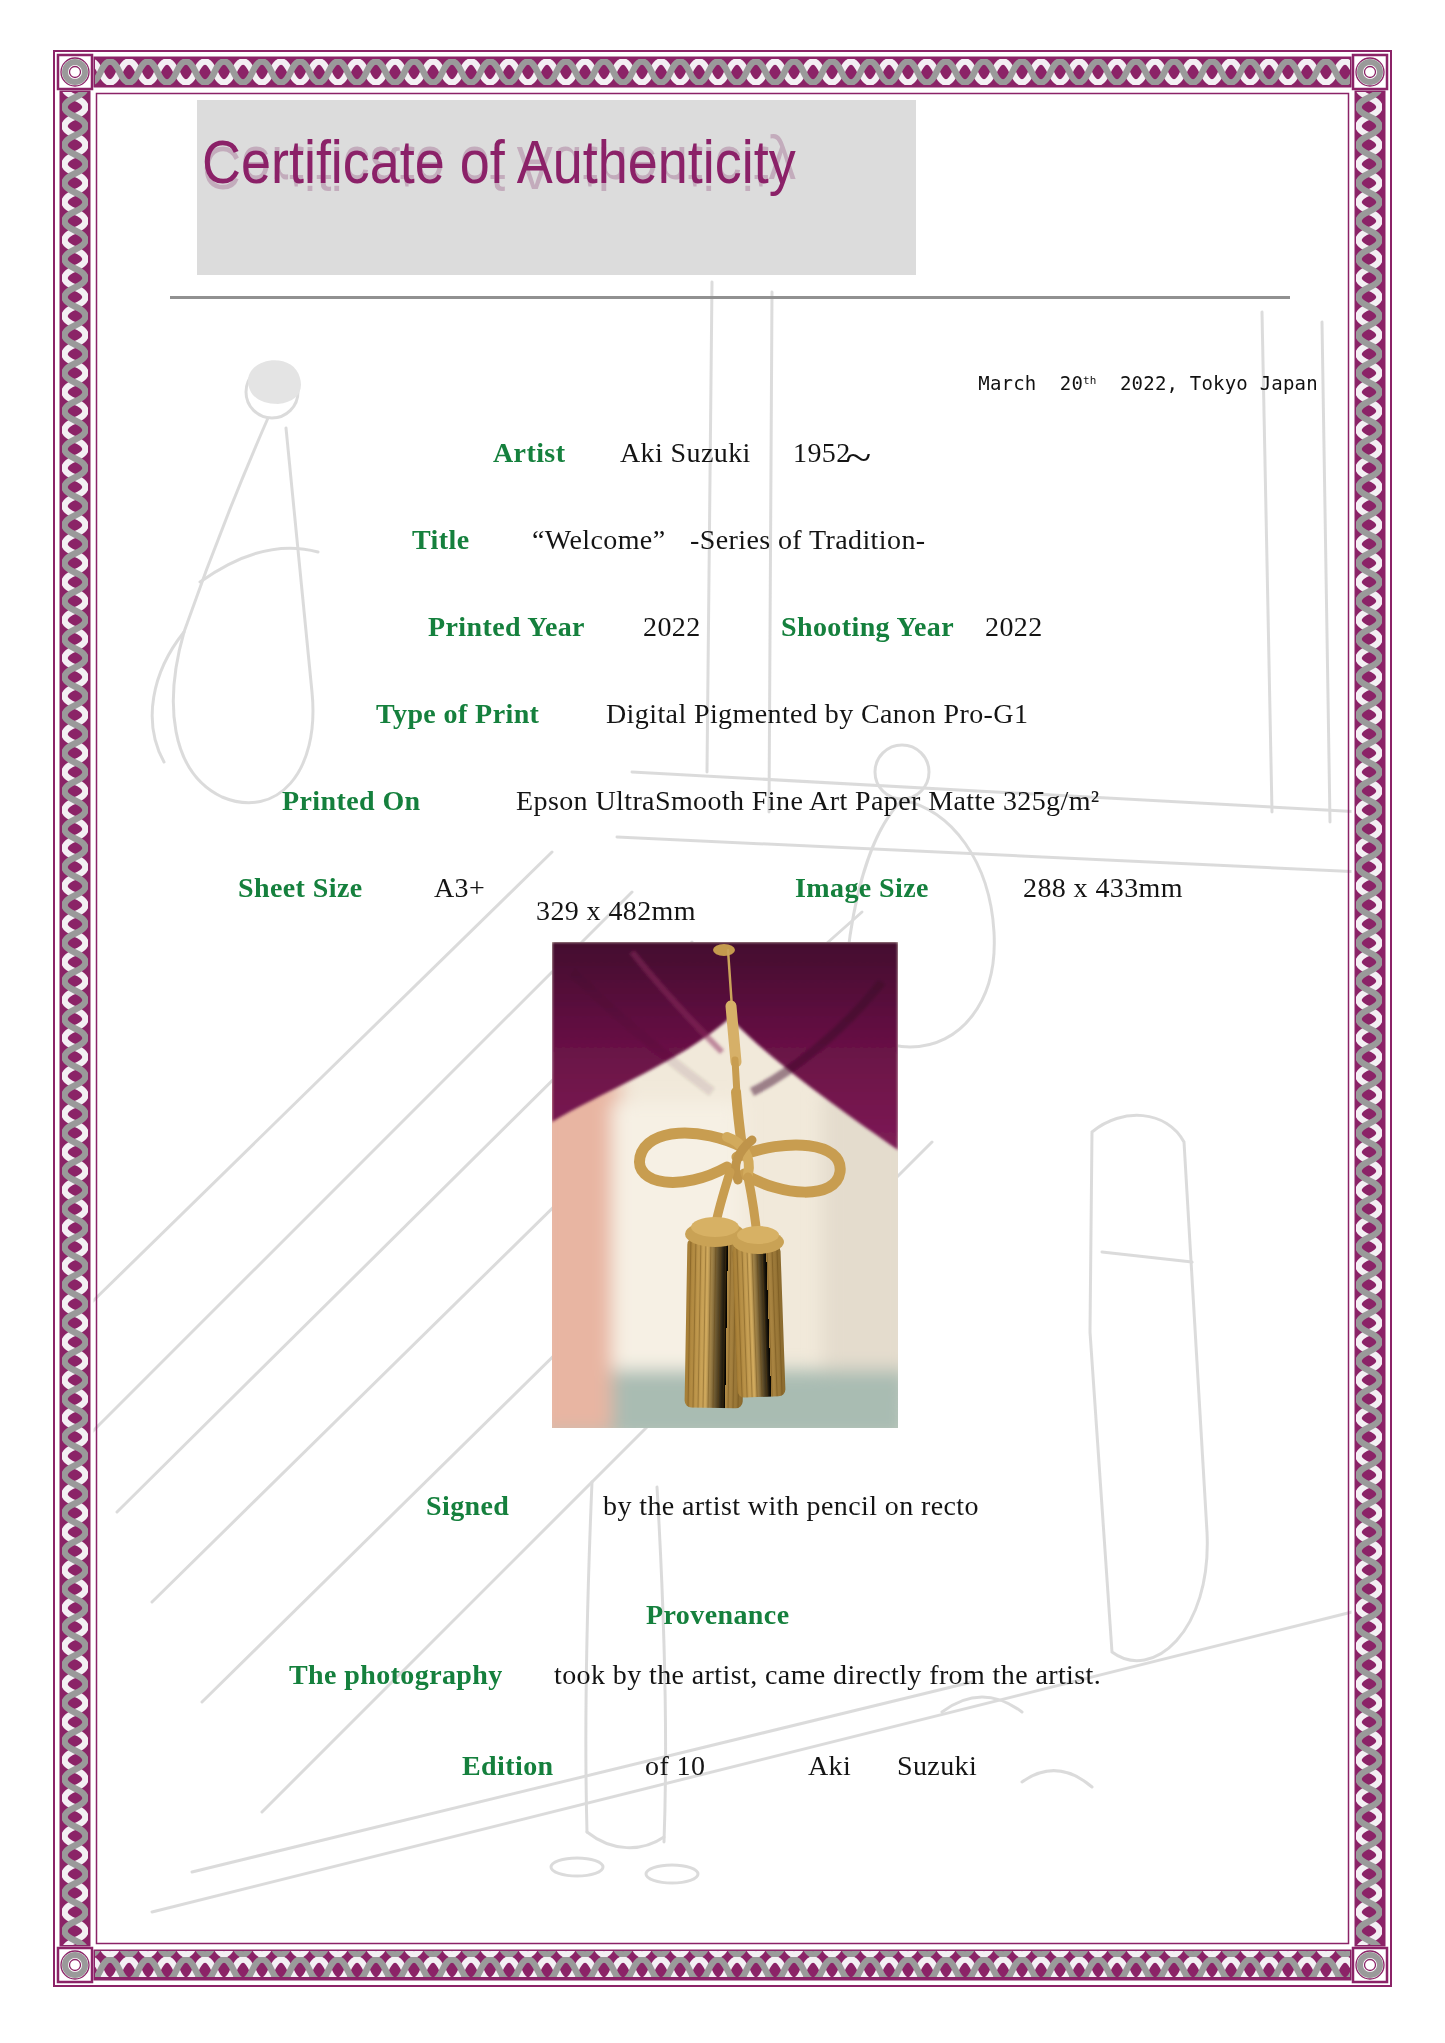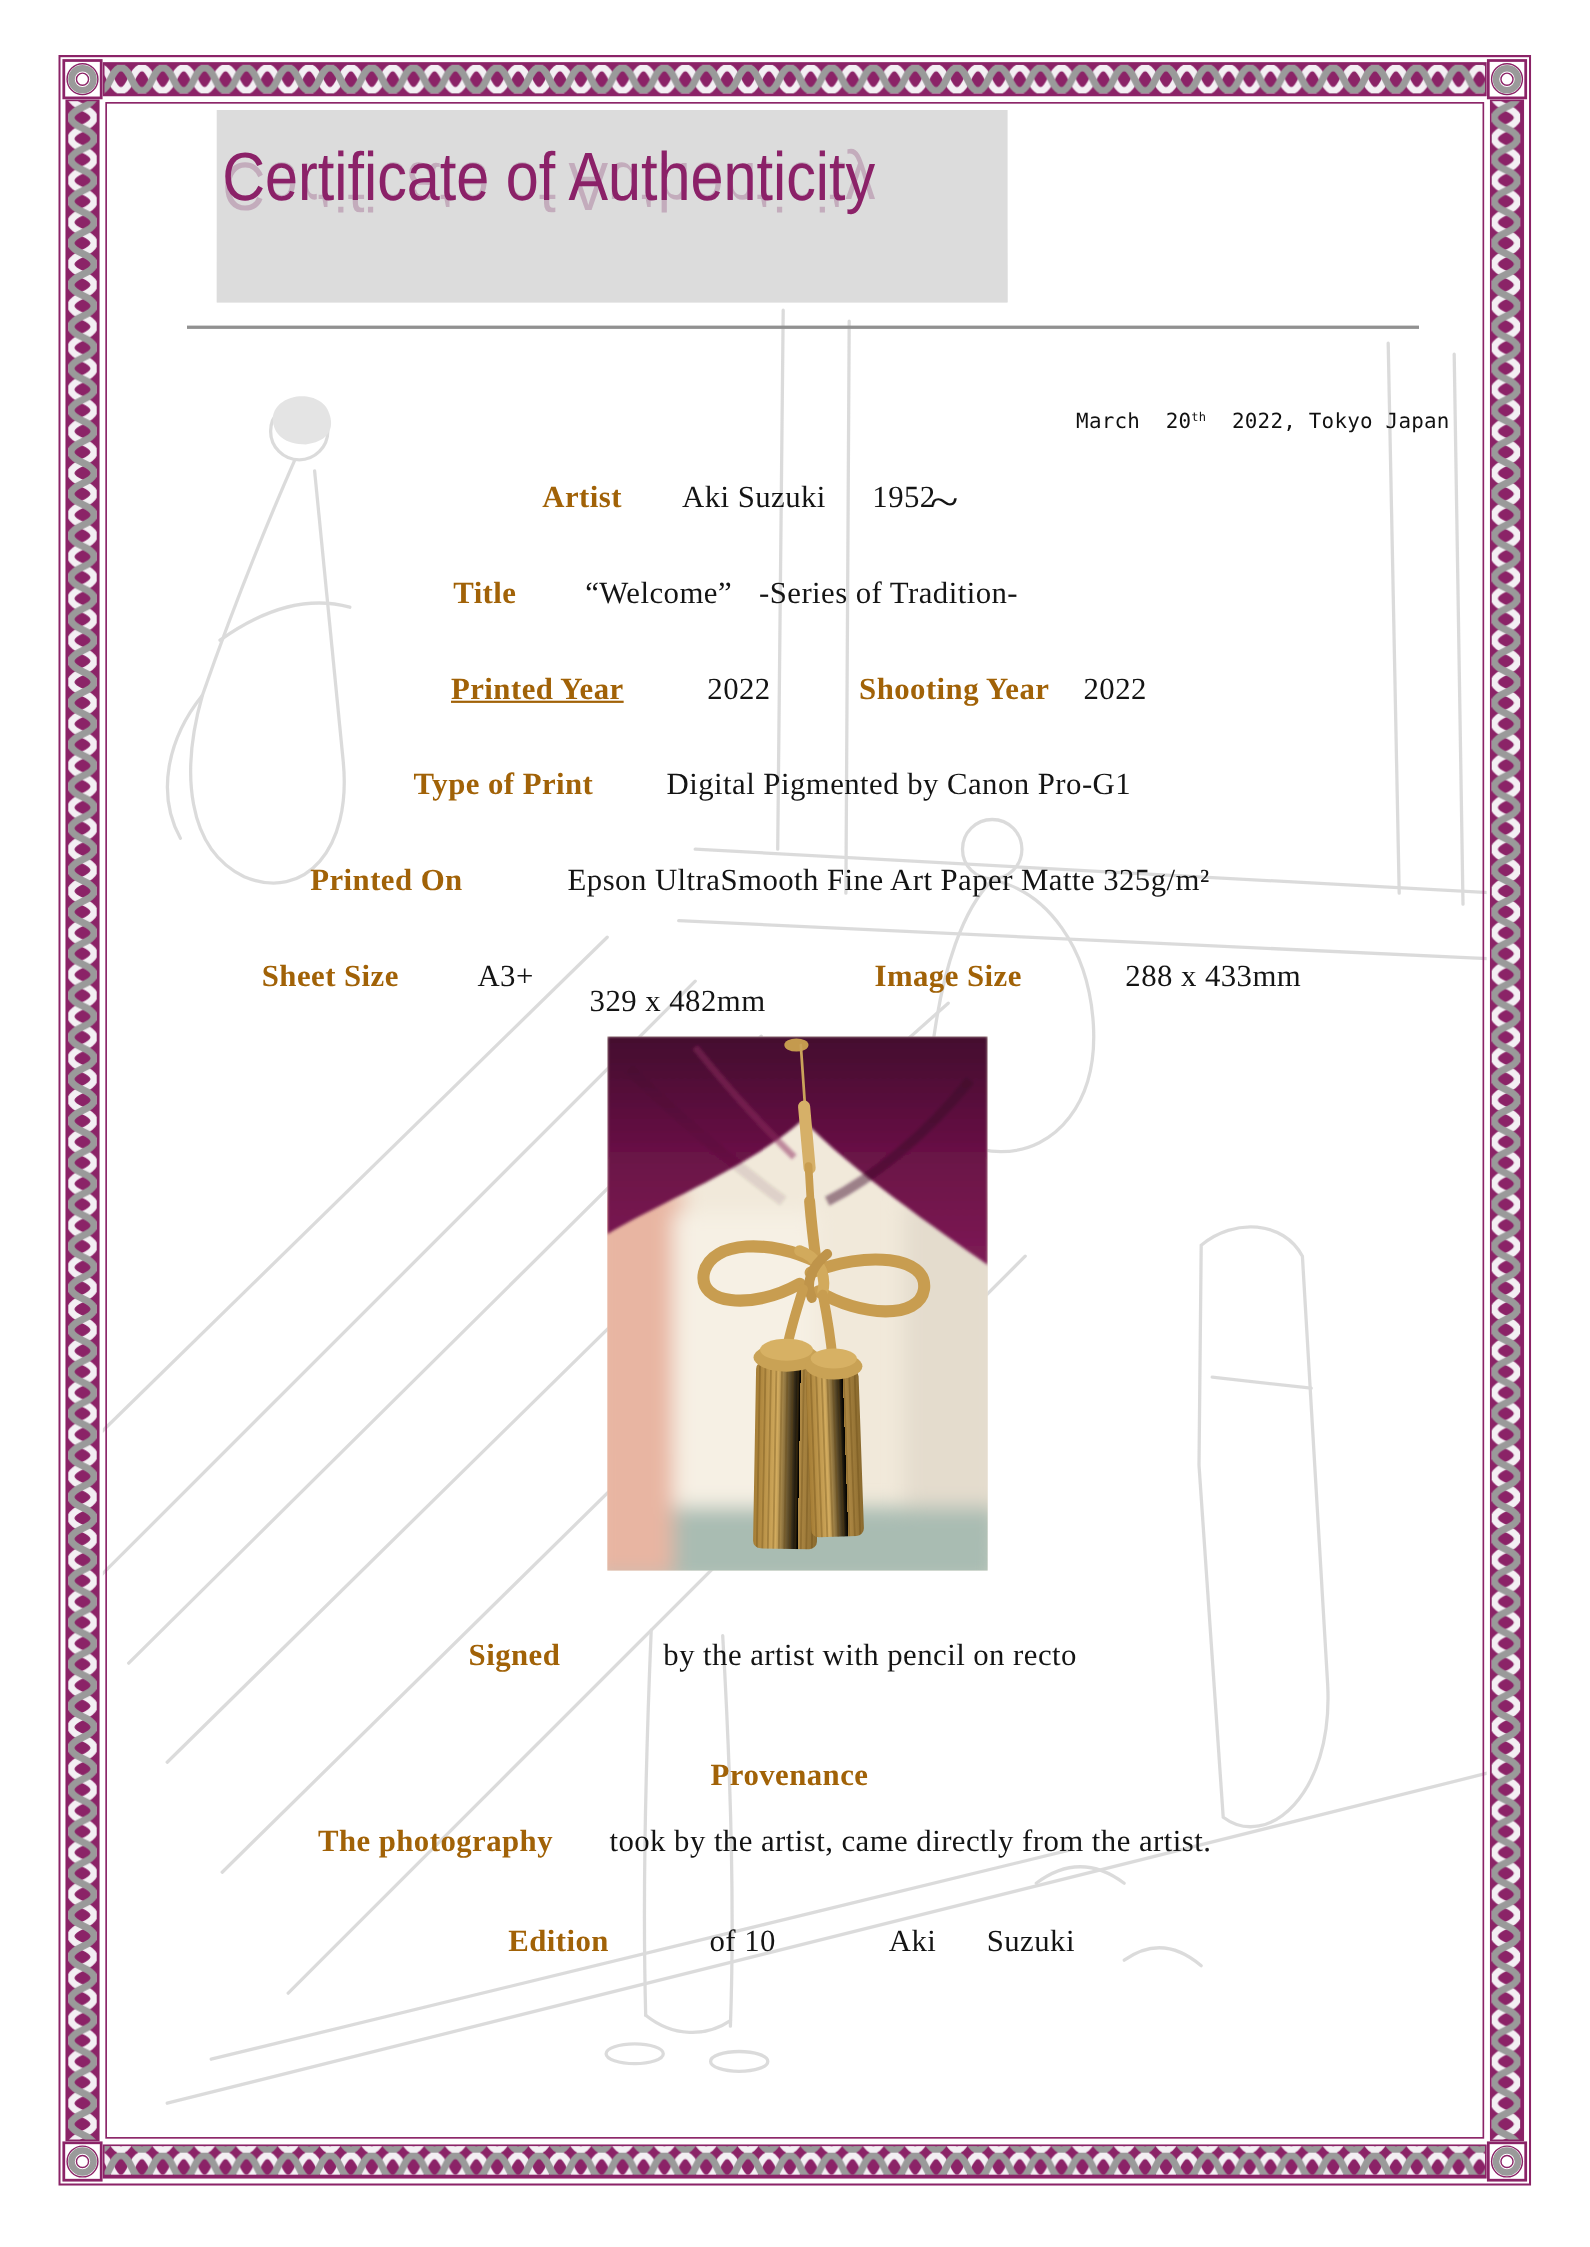--- a/index.html
+++ b/index.html
@@ -17,21 +17,21 @@
           transform:scaleX(0.87);transform-origin:left top;letter-spacing:0px;}
   .banner-reflection{position:absolute;left:5px;top:104px;font-family:"Liberation Sans",sans-serif;
           font-size:62px;color:#9c5f8a;white-space:nowrap;opacity:0.38;
           transform:scaleX(0.87) scaleY(-1);transform-origin:left top;filter:blur(0.6px);}
   .banner-fade{position:absolute;left:0;top:108px;right:0;bottom:0;
           background:linear-gradient(to bottom, rgba(220,220,220,0.15), rgba(220,220,220,0.92) 70%, #dcdcdc);}
   .rule{position:absolute;height:3px;background:#919191;z-index:2;}
   
   .t{position:absolute;font-size:28px;color:#141414;white-space:pre;z-index:4;
      letter-spacing:0.4px;line-height:32px;}
-  .bold{font-weight:700;color:#a16207;}
+  .bold{font-weight:700;color:#15803d;}
   .date{position:absolute;font-family:"DejaVu Sans Mono",monospace;font-size:19px;
         color:#111;white-space:pre;z-index:4;letter-spacing:0.2px;}
   .date sup{font-size:11px;vertical-align:6px;}
   .wave{display:inline-block;transform:translateY(5px) scale(1.7,1.4);transform-origin:center;}
   
   .photo{position:absolute;left:552px;top:942px;width:346px;height:486px;z-index:3;
          overflow:hidden;}
 </style>
 </head>
 <body>
@@ -87,21 +87,21 @@
 </div>
 
 <div class="t bold" style="left:493px;top:437px;">Artist</div>
 <div class="t" style="left:620px;top:437px;">Aki Suzuki</div>
 <div class="t" style="left:793px;top:437px;"><span>1952</span><span class="wave">~</span></div>
 
 <div class="t bold" style="left:412px;top:524px;">Title</div>
 <div class="t" style="left:532px;top:524px;">“Welcome”</div>
 <div class="t" style="left:690px;top:524px;">-Series of Tradition-</div>
 
-<div class="t bold" style="left:410px;top:611px;text-decoration:underline;">Printed Year</div>
+<div class="t bold" style="left:428px;top:611px;">Printed Year</div>
 <div class="t" style="left:643px;top:611px;">2022</div>
 <div class="t bold" style="left:781px;top:611px;">Shooting Year</div>
 <div class="t" style="left:985px;top:611px;">2022</div>
 
 <div class="t bold" style="left:376px;top:698px;">Type of Print</div>
 <div class="t" style="left:606px;top:698px;">Digital Pigmented by Canon Pro-G1</div>
 
 <div class="t bold" style="left:282px;top:785px;">Printed On</div>
 <div class="t" style="left:516px;top:785px;">Epson UltraSmooth Fine Art Paper Matte 325g/m²</div>
 

